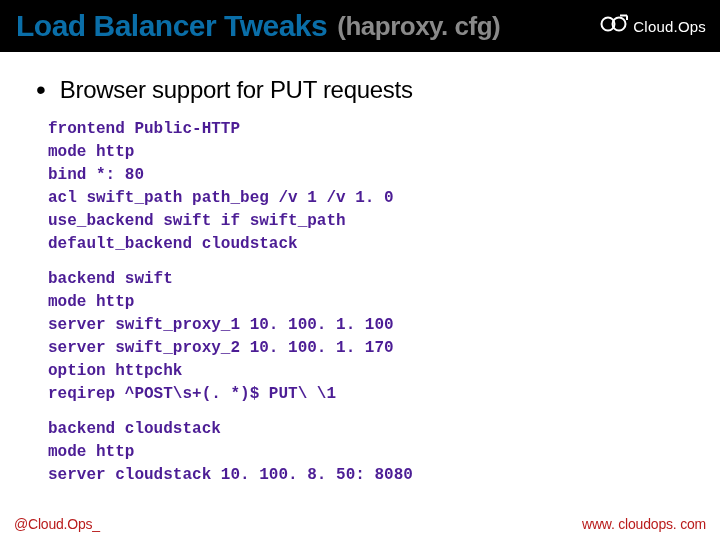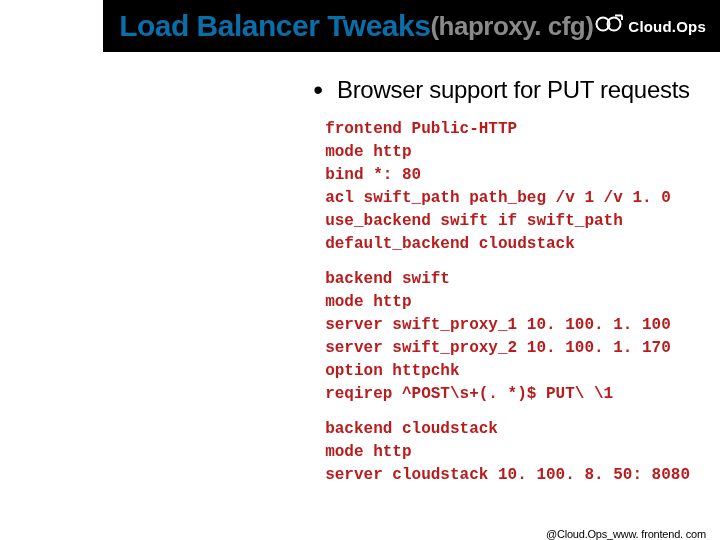--- a/index.html
+++ b/index.html
@@ -1,29 +1,29 @@
 <!DOCTYPE html>
 <html><head>
 <meta charset="utf-8">
 <style>
   * { margin: 0; padding: 0; box-sizing: border-box; }
   html, body { width: 720px; height: 540px; font-family: "Segoe UI", Tahoma, Arial, sans-serif; background: #fff; overflow: hidden; }
-  .slide { width: 720px; height: 540px; position: relative; display: flex; flex-direction: column; align-items: flex-end; }
+  .slide { width: 720px; height: 540px; position: relative; display: flex; flex-direction: column; }
   .titlebar { background: #000; height: 52px; display: flex; align-items: center; padding: 0 14px 0 16px; }
   .titlebar h1 { color: #0a6ea8; font-size: 30px; font-weight: 700; letter-spacing: -0.5px; }
-  .titlebar .sub { color: #8a8a8a; font-size: 26px; font-weight: 700; letter-spacing: -0.5px; }
+  .titlebar .sub { color: #8a8a8a; font-size: 26px; font-weight: 700; margin-left: 10px; letter-spacing: -0.5px; }
   .logo-wrap { margin-left: auto; display: flex; align-items: center; color: #fff; gap: 3px; }
   .logo-mark { display: inline-block; }
-  .logo-text { font-size: 15px; font-weight: 700; letter-spacing: 0.2px; }
+  .logo-text { font-size: 15px; font-weight: 400; letter-spacing: 0.2px; }
   .content { flex: 1; padding: 14px 30px 0 30px; }
   .bullet { display: flex; align-items: flex-start; margin: 10px 0 14px 6px; }
   .bullet .dot { font-size: 28px; line-height: 28px; margin-right: 14px; color: #000; }
   .bullet .txt { font-size: 24px; color: #000; letter-spacing: -0.3px; }
-  pre { font-family: "Courier New", Courier, monospace; font-weight: 700; font-size: 16px; line-height: 23px; color: #b91c1c; white-space: pre; margin: 2px 0 12px 18px; }
-  .footer { display: flex; justify-content: space-between; align-items: flex-end; padding: 0 14px 0 14px; font-size: 11px; color: #000000; letter-spacing: -0.2px; }
+  pre { font-family: "Courier New", Courier, monospace; font-weight: 700; font-size: 16px; line-height: 23px; color: #4c1d95; white-space: pre; margin: 2px 0 12px 18px; }
+  .footer { display: flex; justify-content: space-between; align-items: flex-end; padding: 0 14px 8px 14px; font-size: 14px; color: #b91c1c; letter-spacing: -0.2px; }
 </style>
 </head>
 <body>
 
 <div class="slide">
 
   <div class="titlebar">
     <h1>Load Balancer Tweaks</h1>
     <span class="sub">(haproxy. cfg)</span>
     <div class="logo-wrap">
@@ -57,16 +57,16 @@
 server swift_proxy_2 10. 100. 1. 170
 option httpchk
 reqirep ^POST\s+(. *)$ PUT\ \1</pre>
     <pre>backend cloudstack
 mode http
 server cloudstack 10. 100. 8. 50: 8080</pre>
   </div>
 
   <div class="footer">
     <span>@Cloud.Ops_</span>
-    <span>www. frontend. com</span>
+    <span>www. cloudops. com</span>
   </div>
 
 </div>
 
 </body></html>

